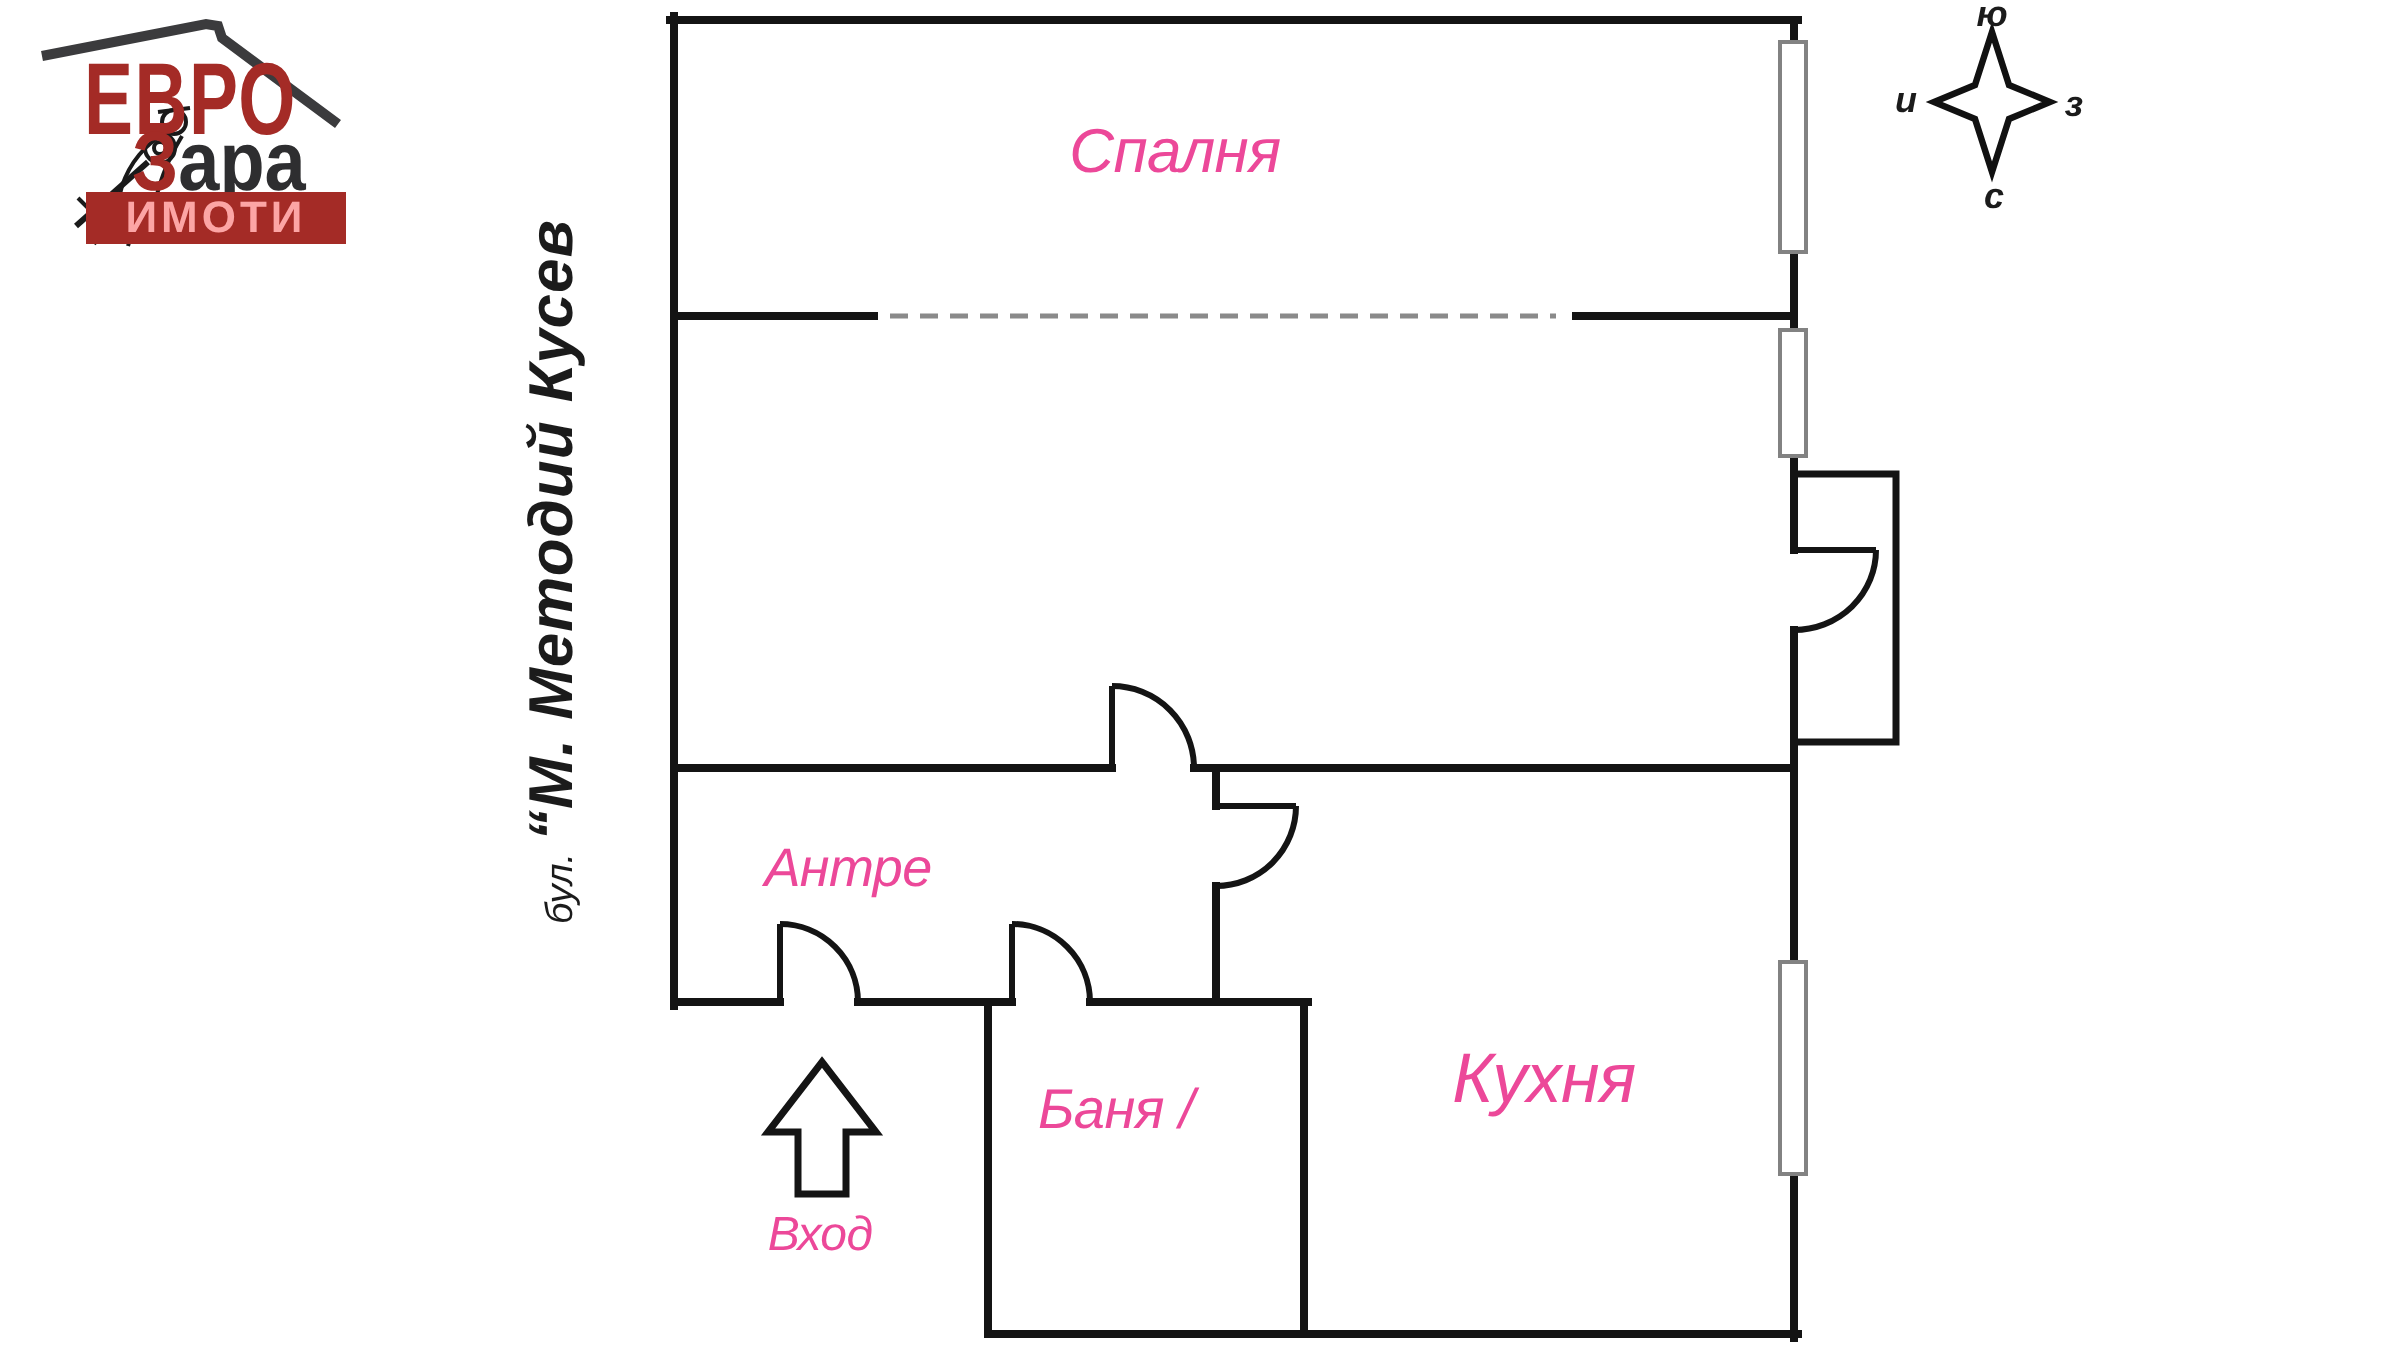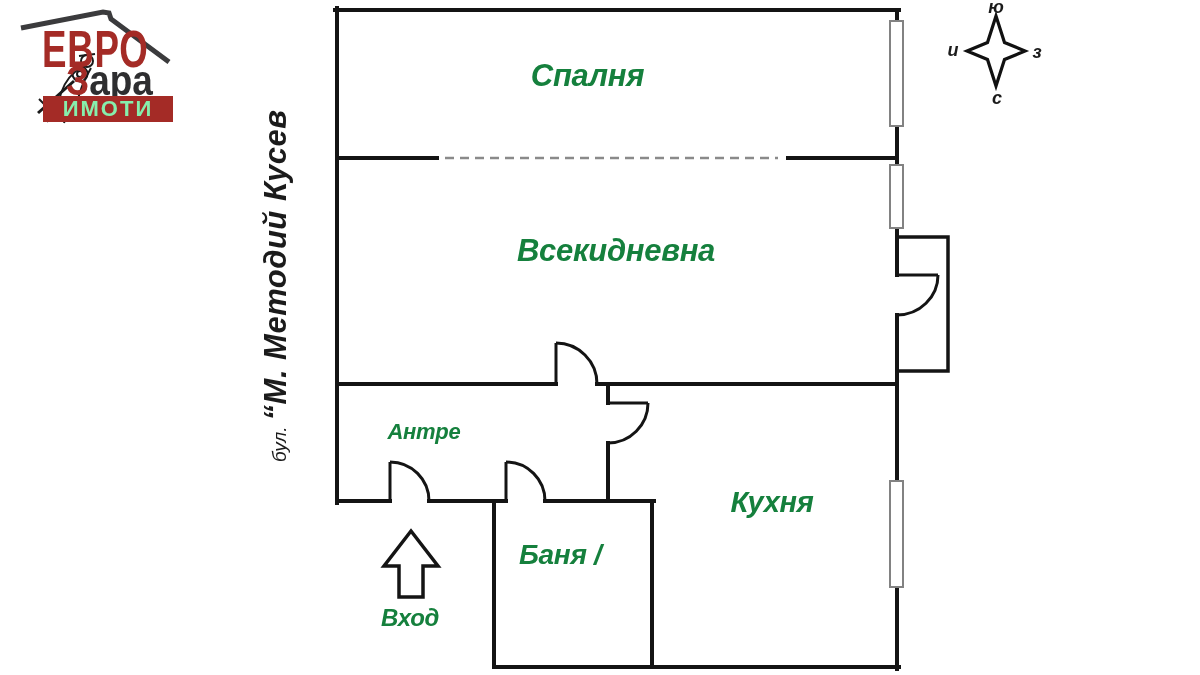--- a/index.html
+++ b/index.html
@@ -1,24 +1,24 @@
 <!DOCTYPE html>
 <html><head>
 <meta charset="utf-8">
 <style>
   html,body{margin:0;padding:0;background:#fff;}
   #stage{position:relative;width:1200px;height:675px;background:#ffffff;overflow:hidden;
          font-family:"Liberation Sans",sans-serif;}
   #plan-svg{position:absolute;left:0;top:0;}
-  .room-label{position:absolute;color:#15803d;font-style:italic;font-weight:700;
+  .room-label{position:absolute;color:#ec4899;font-style:italic;font-weight:400;
               letter-spacing:-0.3px;text-align:center;white-space:nowrap;}
   .lbl-bedroom{left:500px;top:58px;width:175px;font-size:31px;}
   .lbl-living{left:516px;top:233px;width:200px;font-size:31px;}
-  .lbl-hall{left:364px;top:419px;width:120px;font-size:22px;}
-  .lbl-kitchen{left:712px;top:486px;width:120px;font-size:29px;}
+  .lbl-hall{left:364px;top:419px;width:120px;font-size:27px;}
+  .lbl-kitchen{left:712px;top:520px;width:120px;font-size:35px;}
   .lbl-bath{left:519px;top:538px;text-align:center;font-size:28px;line-height:33px;}
   .lbl-entrance{left:368px;top:604px;width:84px;font-size:24px;}
   .street{position:absolute;left:258px;top:462px;width:408px;height:58px;
           transform:rotate(-90deg);transform-origin:0 0;color:#1b1b1b;
           font-style:italic;display:flex;align-items:baseline;white-space:nowrap;}
   .street .prefix{font-size:19px;font-weight:500;margin-right:6px;}
   .street .name{font-size:31px;font-weight:600;letter-spacing:0.5px;}
   .compass-letter{position:absolute;color:#1b1b1b;font-style:italic;font-size:18px;
                   font-weight:600;width:30px;text-align:center;}
   .cmp-top{left:981px;top:-3px;}
@@ -27,21 +27,21 @@
   .cmp-bottom{left:982px;top:88px;}
   
   .logo-line1{position:absolute;left:42px;top:24px;color:#a42b26;font-weight:bold;
               font-size:51px;line-height:1;transform:scale(0.72,1);transform-origin:0 0;
               letter-spacing:1px;}
   .logo-line2{position:absolute;left:66px;top:60px;font-weight:bold;font-size:42px;
               line-height:1;transform:scale(0.88,1);transform-origin:0 0;}
   .logo-line2 .accent{color:#a42b26;}
   .logo-line2 .rest{color:#2e2e30;}
   .logo-banner{position:absolute;left:43px;top:96px;width:130px;height:26px;
-               background:#a42b26;color:#86efac;font-weight:bold;font-size:22px;
+               background:#a42b26;color:#fca5a5;font-weight:bold;font-size:22px;
                letter-spacing:2px;text-align:center;line-height:26px;}
 </style>
 </head>
 <body>
 
 <div id="stage">
 
   <svg id="plan-svg" width="1200" height="675" viewBox="0 0 1200 675">
 
     <g stroke="#141414" stroke-width="4" fill="none" stroke-linecap="square">
@@ -122,21 +122,20 @@
   <div class="logo-line1">ЕВРО</div>
   <div class="logo-line2"><span class="accent">З</span><span class="rest">ара</span></div>
   <div class="logo-banner">ИМОТИ</div>
 
   <div class="street">
     <span class="prefix">бул.</span>
     <span class="name">“М. Методий Кусев</span>
   </div>
 
   <div class="room-label lbl-bedroom">Спалня</div>
-  <div class="room-label lbl-living">Всекидневна</div>
   <div class="room-label lbl-hall">Антре</div>
   <div class="room-label lbl-kitchen">Кухня</div>
   <div class="room-label lbl-bath">
     <div>Баня /</div>
   </div>
   <div class="room-label lbl-entrance">Вход</div>
 
   <div class="compass-letter cmp-top">ю</div>
   <div class="compass-letter cmp-left">и</div>
   <div class="compass-letter cmp-right">з</div>

